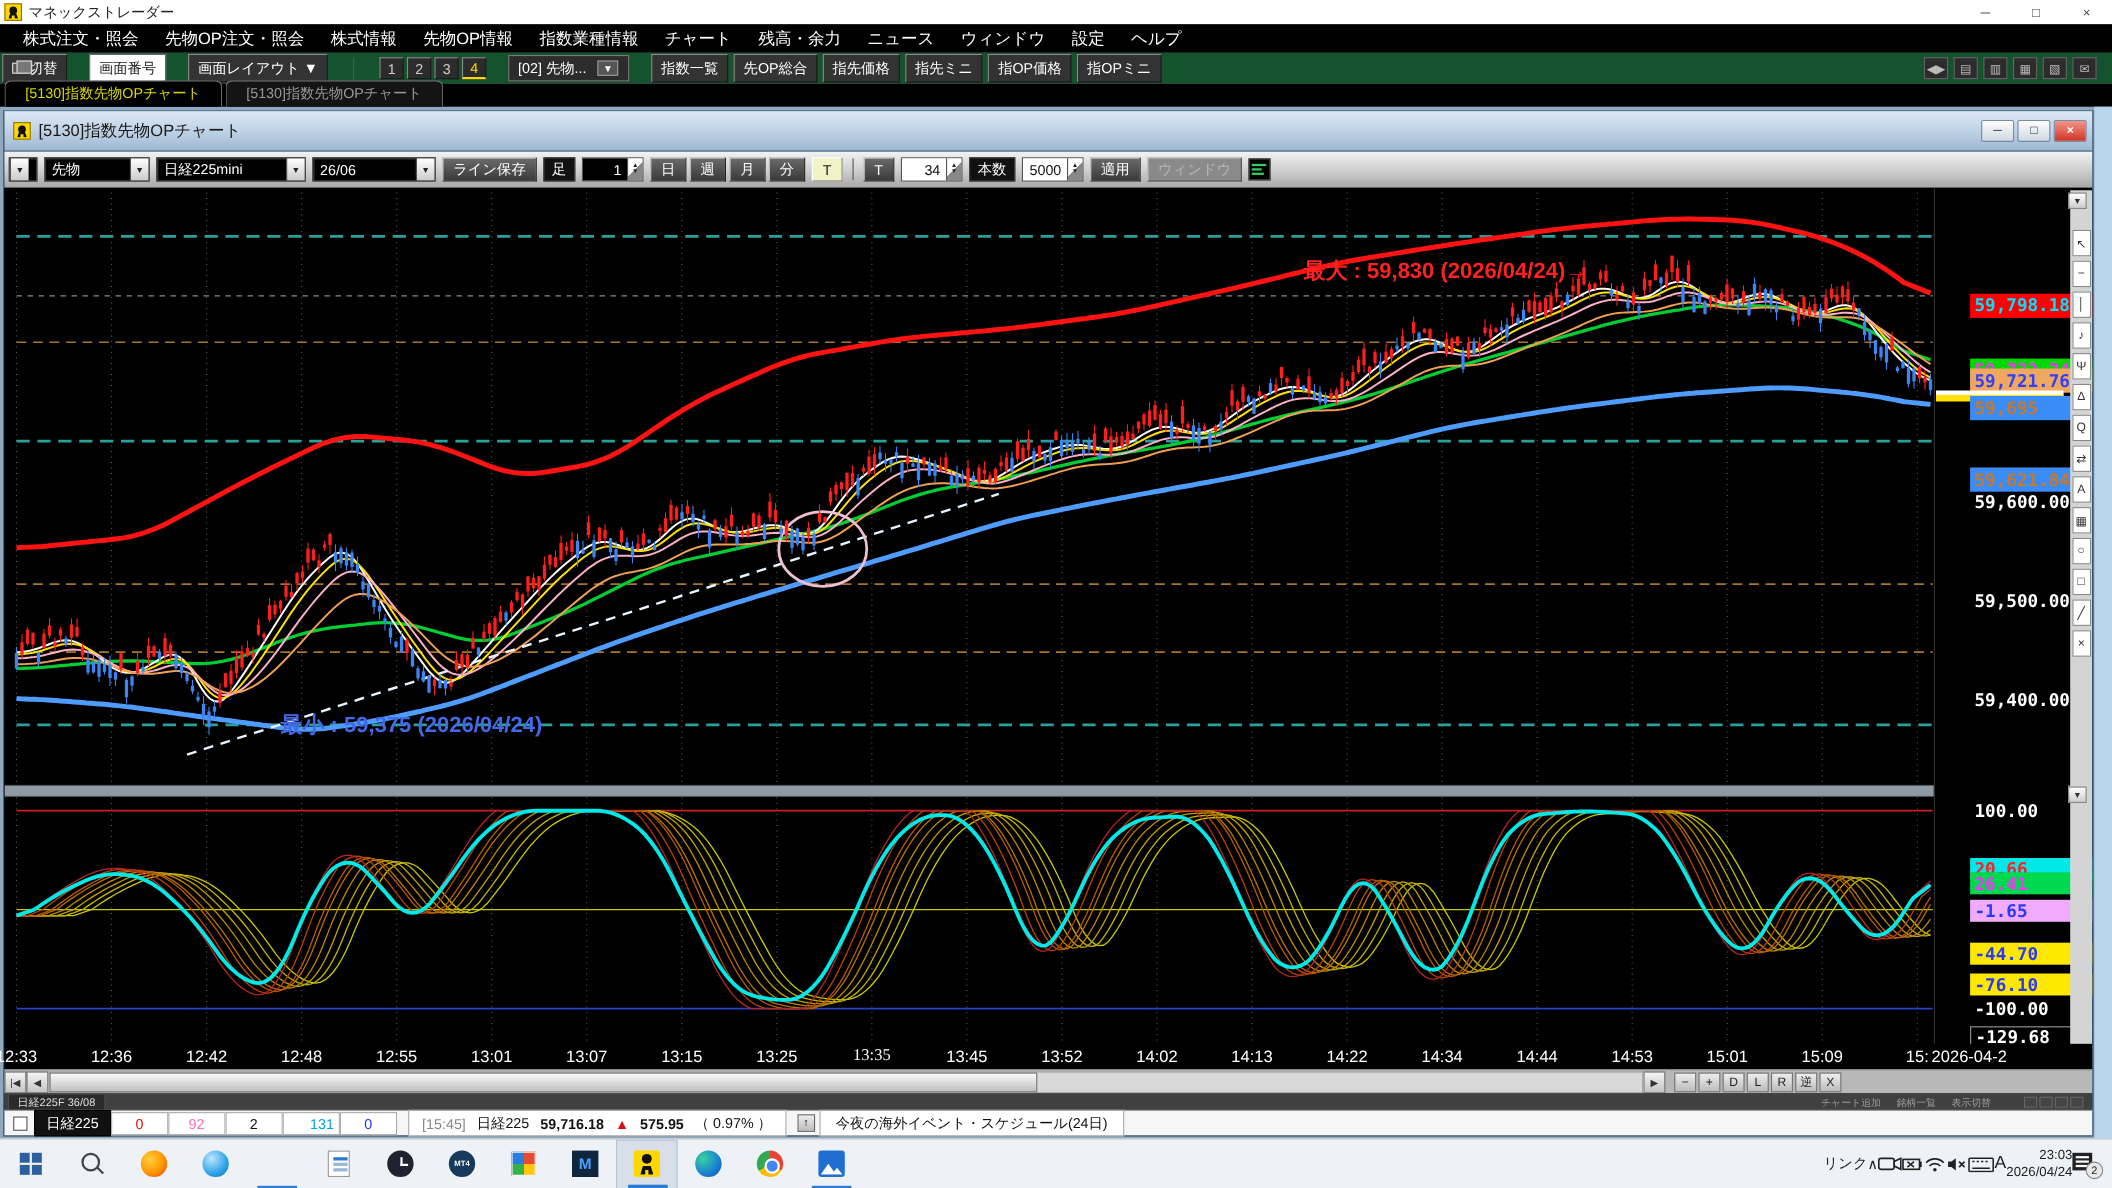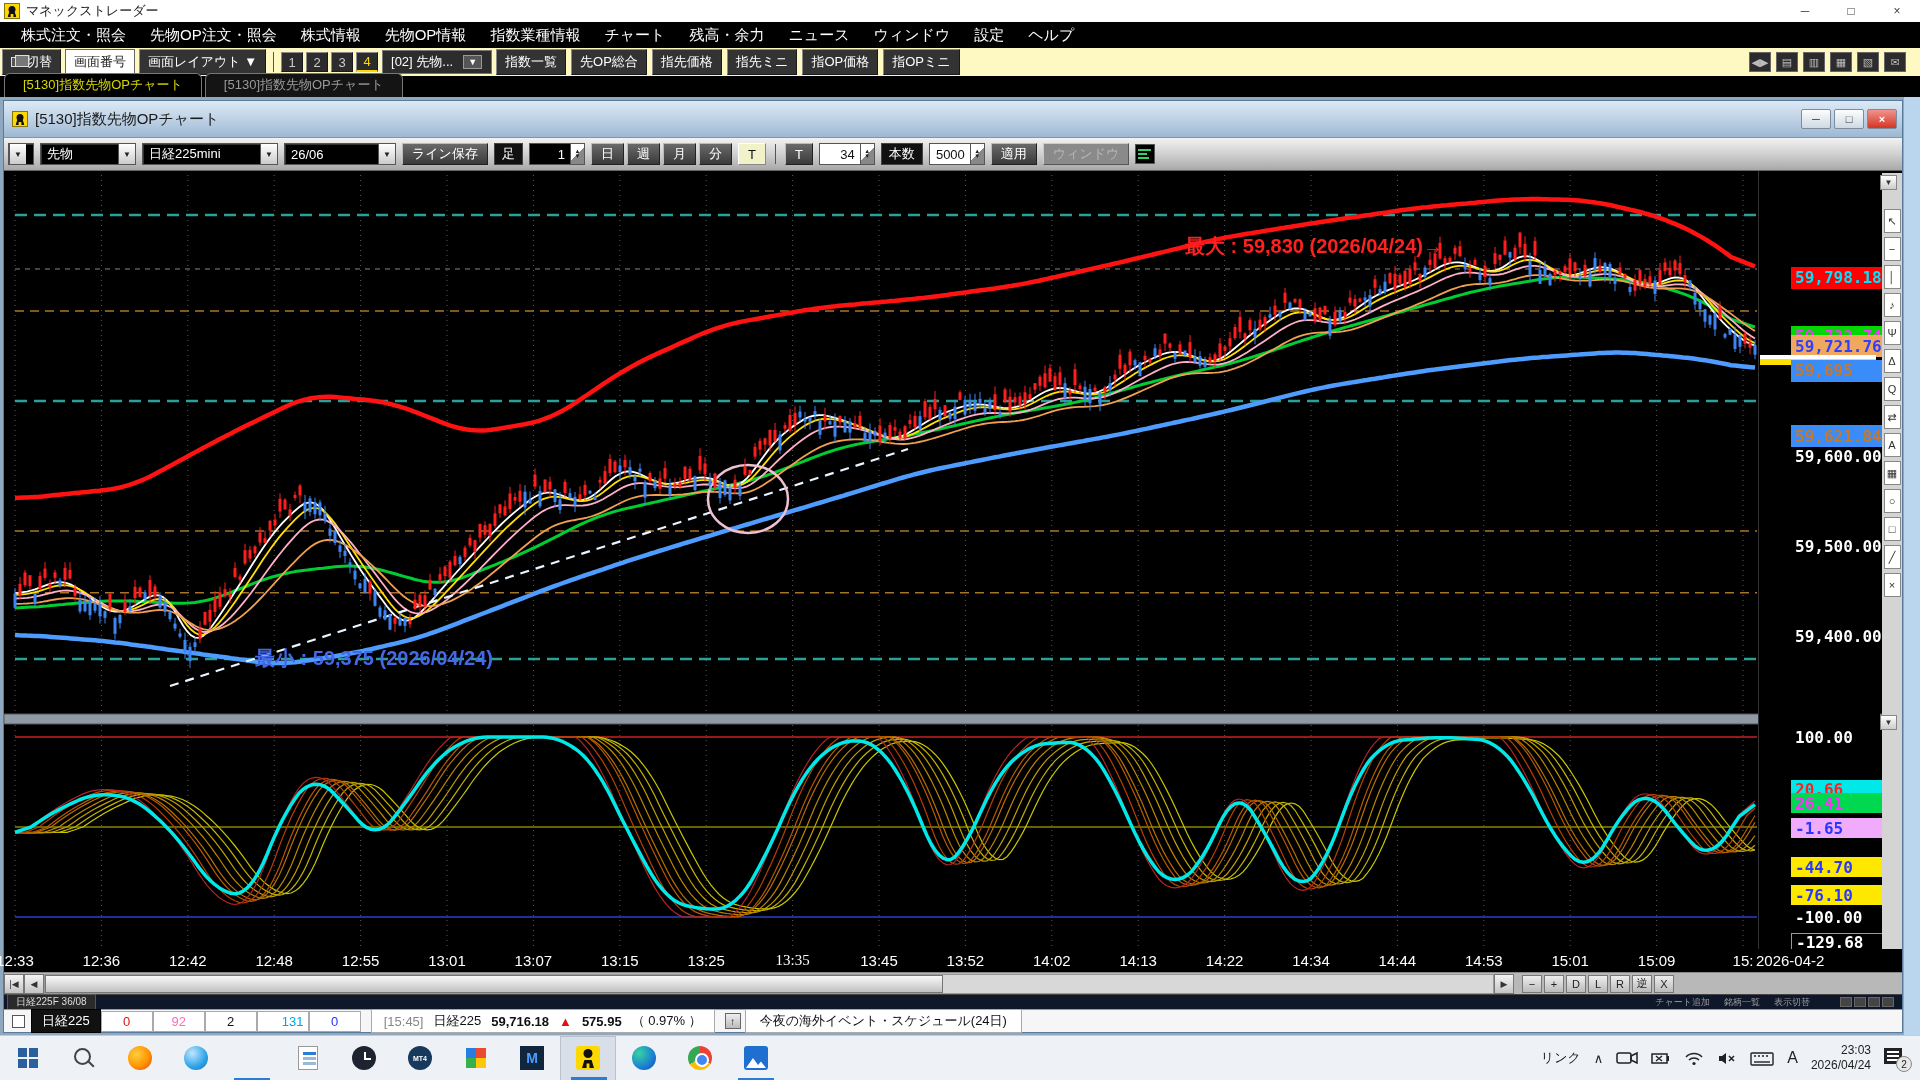--- a/index.html
+++ b/index.html
@@ -20,22 +20,22 @@
   #titlebar .winbtns { margin-left:auto; display:flex; height:22px; }
   #titlebar .wb { width:46px; height:22px; display:flex; align-items:center; justify-content:center;
     color:#444; font-size:12px; }
 
   
   #menubar { position:absolute; left:0; top:22px; width:1920px; height:26px; background:#000;
     display:flex; align-items:center; padding-left:10px; gap:2px; }
   .menu-item { color:#fff; font-size:15px; padding:2px 11px; }
 
   
-  #toolbar { position:absolute; left:0; top:48px; width:1920px; height:28px; background:#fef9c3;
-    display:flex; align-items:center; padding-left:2px; gap:4px; }
+  #toolbar { position:absolute; left:0; top:48px; width:1920px; height:28px; background:#14532d;
+    display:flex; align-items:center; padding-left:2px; gap:20px; }
   .tb-btn { background:#333; color:#fff; font-size:13px; padding:3px 8px;
     border:1px solid; border-color:#8a8a8a #1a1a1a #1a1a1a #8a8a8a; display:flex; align-items:center; gap:3px; }
   .tb-white { background:#fff; color:#222; border:1px solid #666; padding:3px 8px; font-size:13px; }
   .boxic { width:12px; height:10px; border:1px solid #ddd; background:#555; display:inline-block; position:relative; }
   .boxic::after { content:""; position:absolute; left:3px; top:-3px; width:12px; height:10px; border:1px solid #ddd; background:#777; }
   .scr-btn { width:22px; height:20px; background:#2c2c2c; color:#ccc; font-size:13px;
     border:1px solid; border-color:#8a8a8a #1a1a1a #1a1a1a #8a8a8a;
     display:flex; align-items:center; justify-content:center; }
   .scr-btn.active { color:#ffd800; border-bottom:2px solid #ffd800; }
   .tb-combo { background:#2c2c2c; color:#fff; font-size:13px; padding:2px 4px 2px 8px;
@@ -119,21 +119,21 @@
     display:flex; align-items:center; border-top:1px solid #888; }
   .sb-btn { width:20px; height:20px; background:linear-gradient(#f4f4f4,#c4c4c4); border:1px solid #777;
     font-size:9px; color:#333; display:flex; align-items:center; justify-content:center; }
   .sb-track { position:relative; height:20px; background:#d8d8d8; border:1px solid #999; flex:0 0 1450px; }
   .sb-thumb { position:absolute; left:0; top:0; height:18px; width:62%; background:linear-gradient(#fafafa,#c0c0c0); border:1px solid #777; }
   .sb-modes { display:flex; gap:2px; margin-left:8px; }
   .sb-mode { min-width:20px; height:18px; padding:0 3px; background:linear-gradient(#eee,#bbb); border:1px solid #777;
     font-size:11px; color:#222; display:flex; align-items:center; justify-content:center; }
 
   
-  #subtabs { position:absolute; left:0; top:893px; width:1898px; height:15px; background:#0f172a;
+  #subtabs { position:absolute; left:0; top:893px; width:1898px; height:15px; background:#404040;
     display:flex; align-items:center; border-top:1px solid #444; }
   #subtabs .stab { font-size:10px; color:#ddd; background:#2a2a2a; border:1px solid #555; padding:0 8px; margin-left:3px; }
   #subtabs .flinks { margin-left:auto; margin-right:30px; display:flex; gap:14px; }
   #subtabs .flink { font-size:9px; color:#9a9a9a; }
   #subtabs .ficons { display:flex; gap:2px; margin-right:8px; }
   #subtabs .ficon { width:12px; height:10px; background:#444; border:1px solid #666; }
 
   
   #statusbar { position:absolute; left:0; top:908px; width:1898px; height:23px; background:#f6f6f6;
     display:flex; align-items:center; border-top:1px solid #999; font-size:13px; color:#111; }
@@ -186,21 +186,21 @@
   .ic-monex::after { content:""; position:absolute; left:50%; bottom:2px; width:12px; height:8px; background:#111;
     transform:translateX(-50%); clip-path:polygon(0 100%,20% 0,80% 0,100% 100%,62% 100%,62% 45%,38% 45%,38% 100%); }
   .ic-edge { width:24px; height:24px; border-radius:50%; background:radial-gradient(circle at 30% 30%, #35d4a0, #1b7fd4 60%, #0a4da0); }
   .ic-chrome { width:24px; height:24px; border-radius:50%;
     background:conic-gradient(#ea4335 0 33%, #fbbc05 0 66%, #34a853 0 100%); position:relative; }
   .ic-chrome::after { content:""; position:absolute; left:7px; top:7px; width:10px; height:10px; border-radius:50%;
     background:#4285f4; border:2px solid #fff; }
   .ic-photos { width:24px; height:24px; border-radius:3px; background:#1e6fd0; position:relative; overflow:hidden; }
   .ic-photos::after { content:""; position:absolute; left:2px; bottom:2px; width:20px; height:10px; background:#fff;
     clip-path:polygon(0 100%,35% 0,60% 70%,75% 35%,100% 100%); }
-  #tray { margin-left:auto; display:flex; align-items:center; gap:13px; padding-right:10px; color:#222; }
+  #tray { margin-left:auto; display:flex; align-items:center; padding-right:10px; color:#222; }
   #tray .tr-txt { font-size:13px; }
   #tray svg { display:block; }
   #tray .clockblk { text-align:right; font-size:12px; line-height:15px; }
   #tray .notif { position:relative; width:26px; height:24px; }
   #tray .notif .nbody { width:18px; height:16px; background:#222; position:absolute; left:0; top:2px; }
   #tray .notif .nbody::after { content:""; position:absolute; left:3px; top:3px; width:12px; height:2px;
     background:#fff; box-shadow:0 4px 0 #fff, 0 8px 0 #fff; }
   #tray .notif .nbadge { position:absolute; right:-2px; bottom:-2px; width:16px; height:16px; border-radius:50%;
     background:#e8e8e8; border:1px solid #888; font-size:10px; display:flex; align-items:center; justify-content:center; }
 </style>

